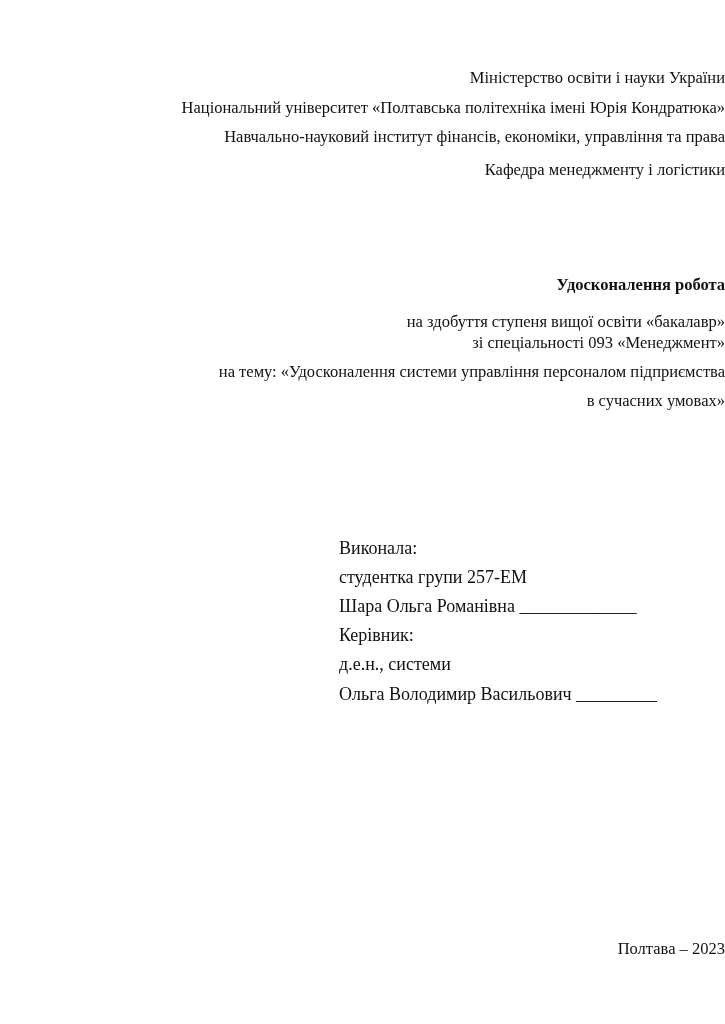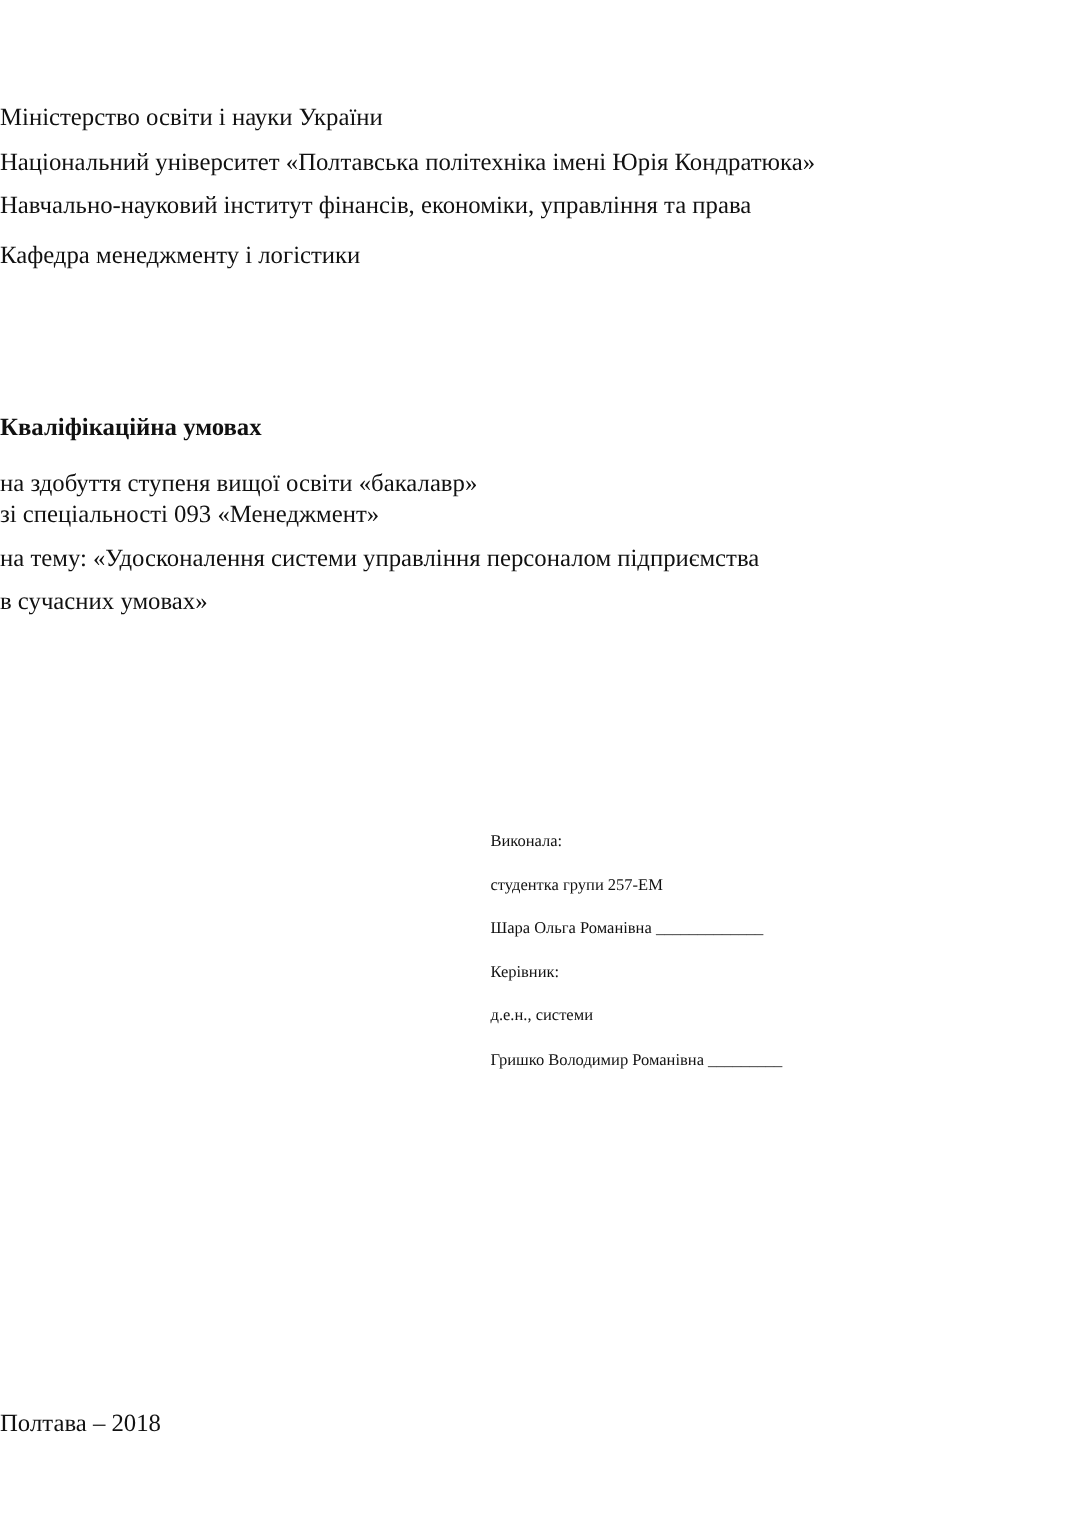--- a/index.html
+++ b/index.html
@@ -1,44 +1,44 @@
 <!DOCTYPE html>
 <html><head>
   <meta charset="utf-8">
   <style>
     html, body { margin: 0; padding: 0; background: #ffffff; }
     body {
       width: 725px; height: 1024px; position: relative; overflow: hidden;
       font-family: "Liberation Serif", serif; color: #111111;
     }
     .line {
-      position: absolute; left: 0; width: 725px; text-align: left;
+      position: absolute; left: 0; width: 725px; text-align: right;
       font-size: 16.5px; line-height: 20px; white-space: nowrap;
     }
     .bold { font-weight: bold; }
     .left-block {
-      position: absolute; left: 327px; font-size: 11px; line-height: 20px; white-space: nowrap; margin-top: 13px;
+      position: absolute; left: 339px; font-size: 18px; line-height: 20px; white-space: nowrap;
     }
   </style>
 </head>
 <body>
 
 <div>
   <div class="line" style="top:68px">Міністерство освіти і науки України</div>
   <div class="line" style="top:98px">Національний університет «Полтавська політехніка імені Юрія Кондратюка»</div>
   <div class="line" style="top:127px">Навчально-науковий інститут фінансів, економіки, управління та права</div>
   <div class="line" style="top:160px">Кафедра менеджменту і логістики</div>
 
-  <div class="line bold" style="top:275px">Кваліфікаційна умовах</div>
+  <div class="line bold" style="top:275px">Удосконалення робота</div>
   <div class="line" style="top:312px">на здобуття ступеня вищої освіти «бакалавр»</div>
   <div class="line" style="top:333px">зі спеціальності 093 «Менеджмент»</div>
   <div class="line" style="top:362px">на тему: «Удосконалення системи управління персоналом підприємства</div>
   <div class="line" style="top:391px">в сучасних умовах»</div>
 
   <div class="left-block" style="top:538px">Виконала:</div>
   <div class="left-block" style="top:567px">студентка групи 257-ЕМ</div>
   <div class="left-block" style="top:596px">Шара Ольга Романівна _____________</div>
   <div class="left-block" style="top:625px">Керівник:</div>
   <div class="left-block" style="top:654px">д.е.н., системи</div>
-  <div class="left-block" style="top:684px">Гришко Володимир Романівна _________</div>
+  <div class="left-block" style="top:684px">Ольга Володимир Васильович _________</div>
 
-  <div class="line" style="top:939px">Полтава – 2018</div>
+  <div class="line" style="top:939px">Полтава – 2023</div>
 </div>
 
 </body></html>

